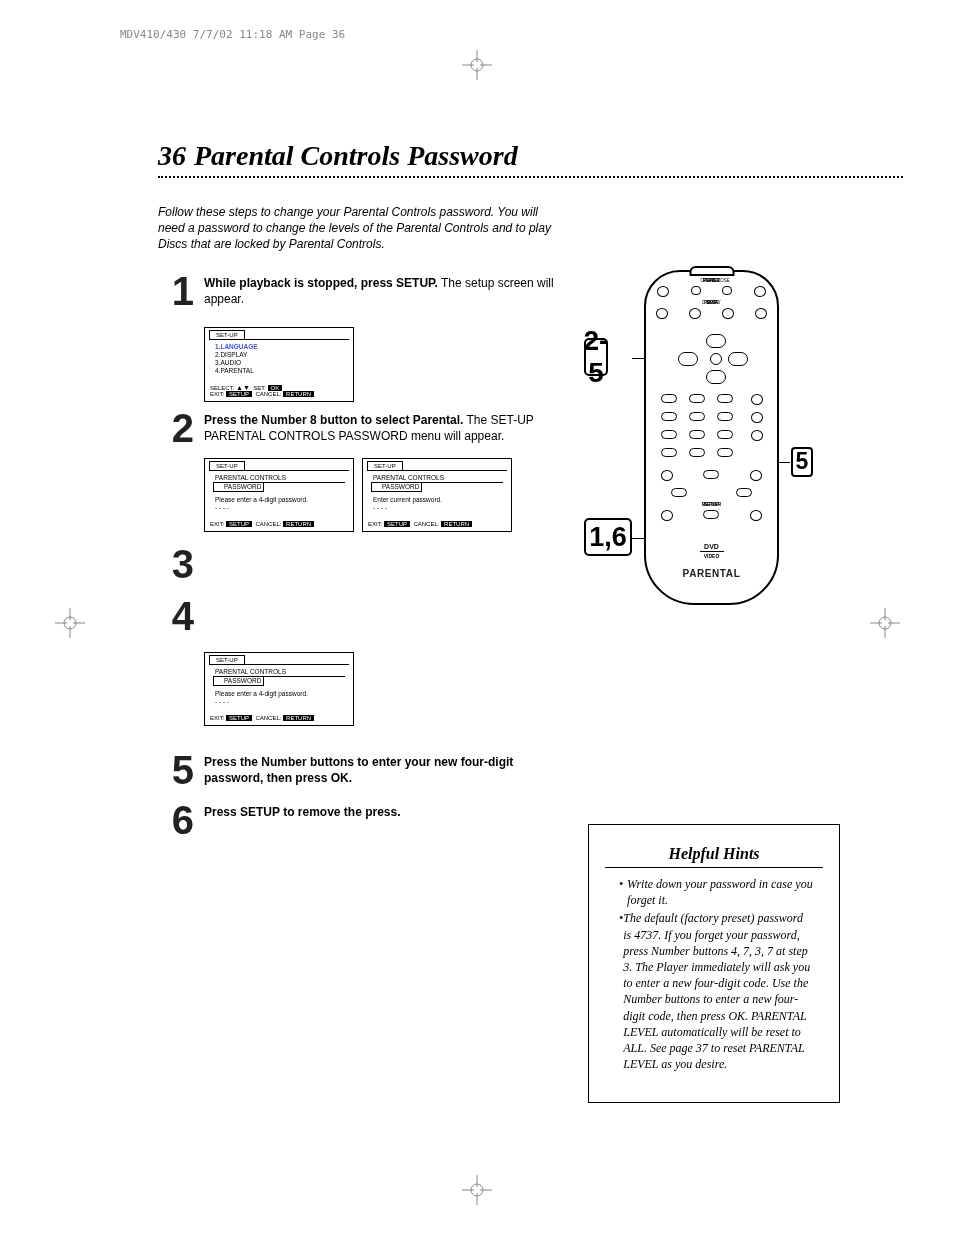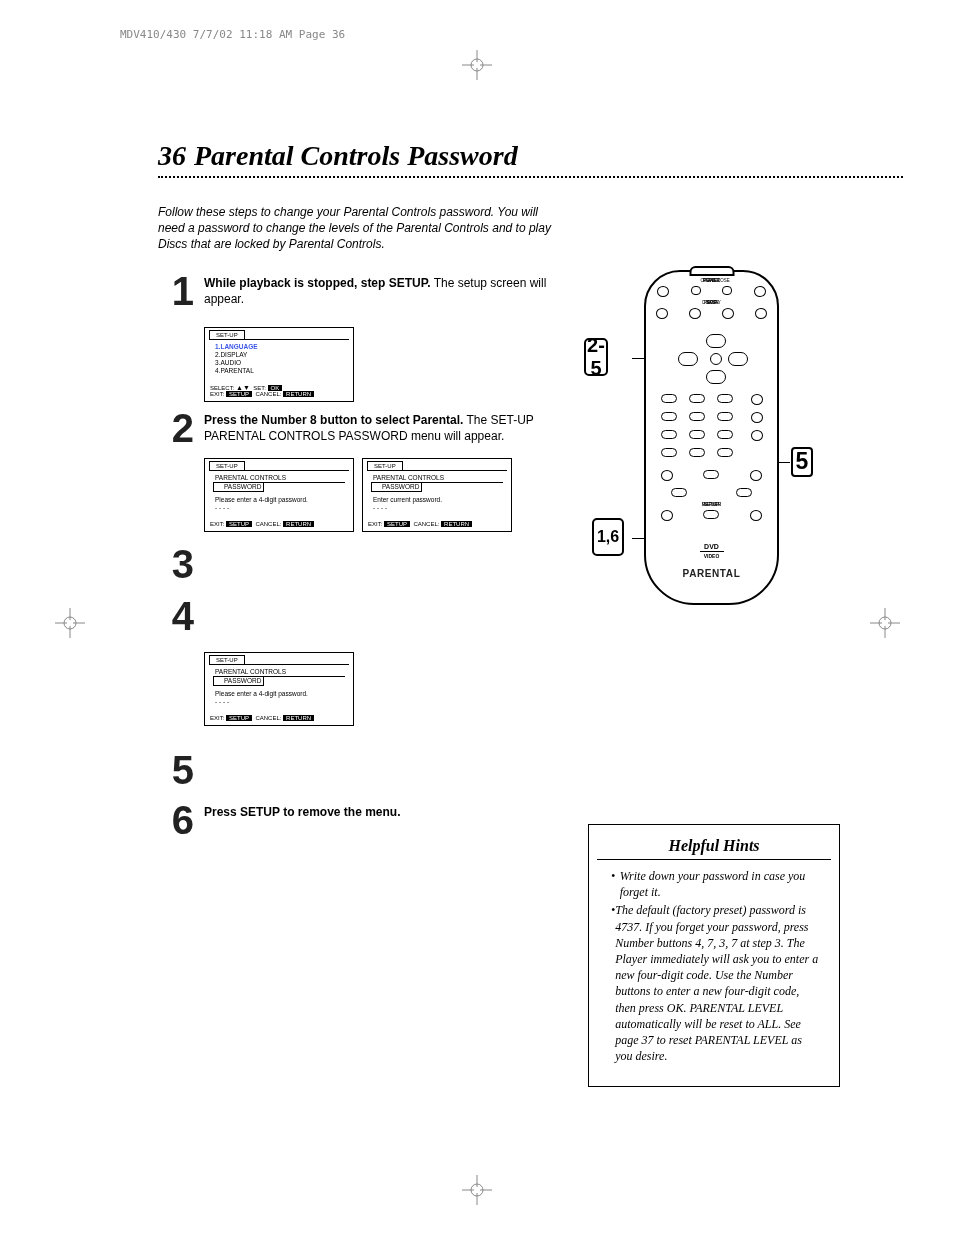--- a/index.html
+++ b/index.html
@@ -91,31 +91,31 @@
   .brand { position:absolute; bottom: 24px; left:0; right:0; text-align:center; font-weight: 900; font-size: 10px; letter-spacing: 0.6px; color: #222; }
   .dvd { position:absolute; bottom: 44px; left:0; right:0; text-align:center; font-size: 7px; font-weight:700; }
   .dvd .bar { border-top: 1.5px solid #000; width: 24px; margin: 1px auto 0; }
 
   .callout {
     position: absolute; border: 2.5px solid #000; border-radius: 5px;
     background: #fff; font-family: 'Arial Black', Arial; font-weight:900;
     text-align: center; display: flex; align-items: center; justify-content: center;
     padding: 0 6px;
   }
-  .callout.c25 { top: 78px; left: 0; width: 24px; height: 38px; font-size: 20px; }
+  .callout.c25 { top: 78px; left: 0; width: 24px; height: 38px; font-size: 28px; }
   .callout.c5  { top: 185px; left: 206px; width: 24px; height: 34px; font-size: 24px; border: none; }
-  .callout.c16 { top: 258px; left: 8px; width: 32px; height: 38px; font-size: 16px; }
+  .callout.c16 { top: 258px; left: 0; width: 48px; height: 38px; font-size: 27px; }
   .leader { position:absolute; background:#000; height:1px; }
   .leader.l25 { top: 98px; left: 48px; width: 20px; }
   .leader.l16 { top: 278px; left: 48px; width: 20px; }
   .leader.l5a { top: 202px; left: 192px; width: 14px; height:1px; }
 
   .hints {
     position: absolute; top: 824px; left: 588px; width: 252px;
-    border: 1px solid #000; padding: 8px;
+    border: 1px solid #000; padding: 16px;
   }
   .hints .hh-title {
     font-family: 'Times New Roman', serif; font-style: italic; font-weight: 700;
     font-size: 16px; text-align: center; border-bottom: 1px solid #000; padding: 4px 0;
   }
   .hints .hh-body { padding: 8px 10px 12px 14px; font-family: 'Times New Roman', serif; font-style: italic; font-size: 12px; line-height: 1.35; }
   .hints .hh-body .b { display: flex; margin-bottom: 2px; }
   .hints .hh-body .b .dot { width: 10px; }
 
   .c5box { border: 2.5px solid #000; border-radius: 4px; font-family: 'Arial Black', Arial; font-weight:900; font-size:23px; padding:0 3px; line-height:1.1; background:#fff; }
@@ -159,21 +159,21 @@
     <span class="num">36</span><span>Parental Controls Password</span>
   </div>
   <div class="dotline"></div>
 
   <div class="intro">Follow these steps to change your Parental Controls password. You will need a password to change the levels of the Parental Controls and to play Discs that are locked by Parental Controls.</div>
 
   <div class="steps">
 
     <div class="step">
       <div class="bignum">1</div>
-      <div class="text"><b>While playback is stopped, step SETUP.</b><span> The setup screen will appear.</span></div>
+      <div class="text"><b>While playback is stopped, press SETUP.</b><span> The setup screen will appear.</span></div>
     </div>
 
     <div class="screenbox">
       <div class="tab">SET-UP</div>
       <div class="body">
         <div class="row hl">1.LANGUAGE</div>
         <div class="row">2.DISPLAY</div>
         <div class="row">3.AUDIO</div>
         <div class="row">4.PARENTAL</div>
       </div>
@@ -231,25 +231,26 @@
         <div class="row" style="margin-top:4px;">Please enter a 4-digit password.</div>
         <div class="row">- - - -</div>
       </div>
       <div class="footer">
         <span>EXIT:</span> <span class="blk">SETUP</span>&nbsp;&nbsp;<span>CANCEL:</span> <span class="blk">RETURN</span>
       </div>
     </div>
 
     <div class="step" style="margin-top:18px;">
       <div class="bignum">5</div>
+      <div class="text"><b>Press the Number buttons to enter your new four-digit password, then press OK.</b></div>
     </div>
 
     <div class="step">
       <div class="bignum">6</div>
-      <div class="text"><b>Press SETUP to remove the menu.</b></div>
+      <div class="text"><b>Press SETUP to remove the press.</b></div>
     </div>
 
   </div>
 
 </div>
 
 <div class="right-col">
   <div class="remote-wrap">
     <div class="callout c25">2-5</div>
     <div class="leader l25"></div>

